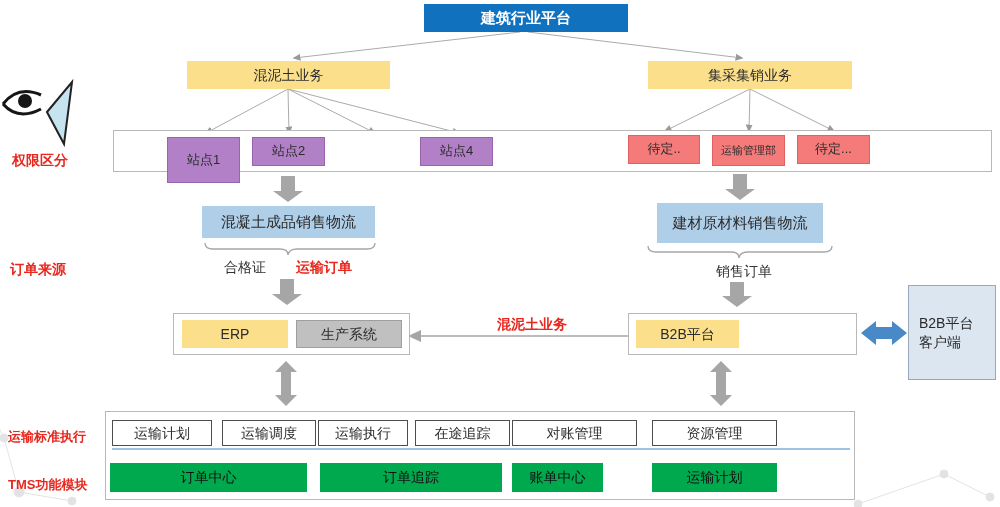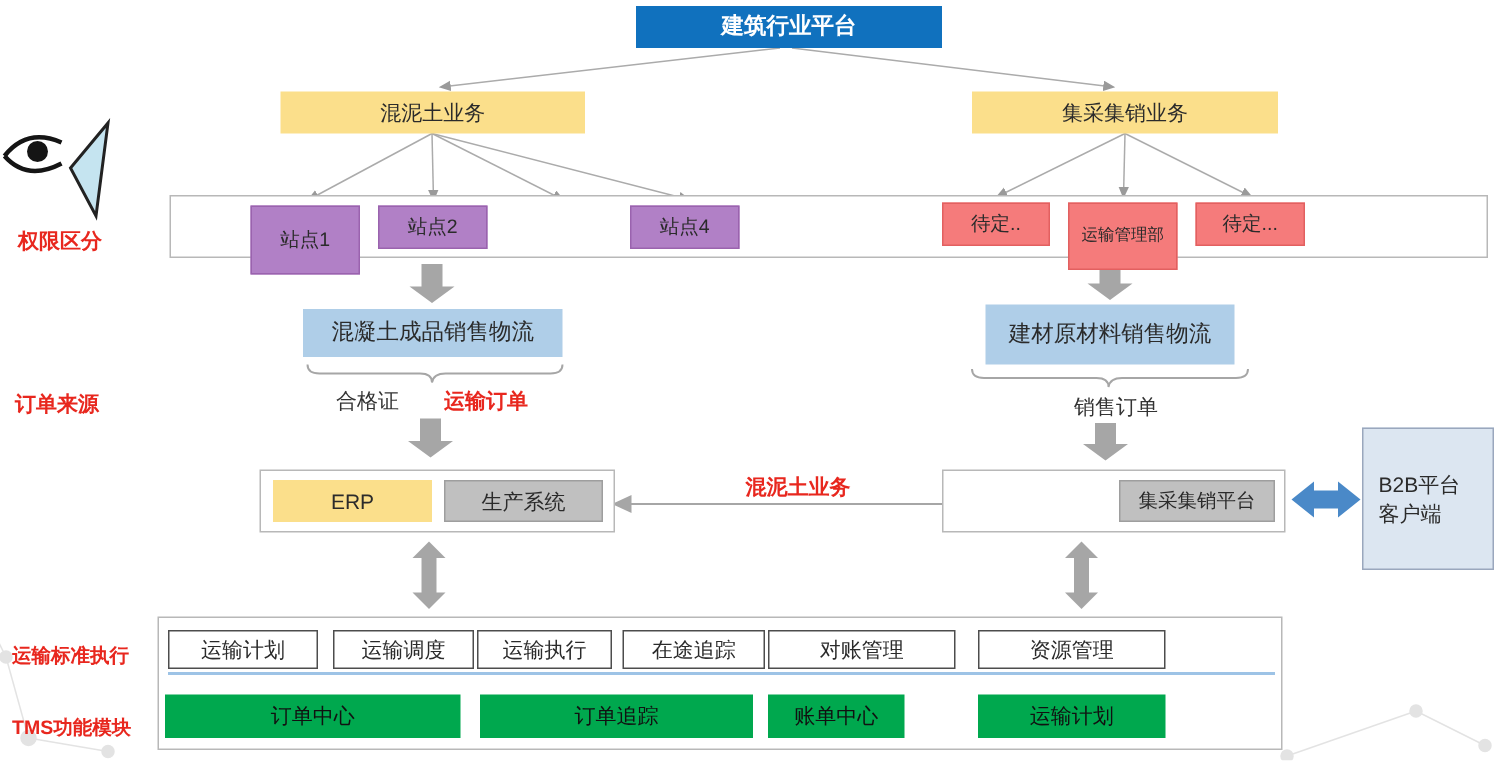--- a/index.html
+++ b/index.html
@@ -100,37 +100,37 @@
   <div class="box title" style="left:424px;top:4px;width:204px;height:28px;">建筑行业平台</div>
 
   <div class="box yellow" style="left:187px;top:61px;width:203px;height:28px;">混泥土业务</div>
   <div class="box yellow" style="left:648px;top:61px;width:204px;height:28px;">集采集销业务</div>
 
   <div class="abs wcontainer" style="left:113px;top:130px;width:879px;height:42px;"></div>
   <div class="box purple" style="left:167px;top:137px;width:73px;height:46px;">站点1</div>
   <div class="box purple" style="left:252px;top:137px;width:73px;height:29px;">站点2</div>
   <div class="box purple" style="left:420px;top:137px;width:73px;height:29px;">站点4</div>
   <div class="box pink" style="left:628px;top:135px;width:72px;height:29px;">待定..</div>
-  <div class="box pink" style="left:712px;top:135px;width:73px;height:45px;font-size:11px;padding:0 6px;">运输管理部</div>
+  <div class="box pink" style="left:712px;top:135px;width:73px;height:31px;font-size:11px;padding:0 6px;">运输管理部</div>
   <div class="box pink" style="left:797px;top:135px;width:73px;height:29px;">待定...</div>
 
   <div class="box lblue" style="left:202px;top:206px;width:173px;height:32px;">混凝土成品销售物流</div>
   <div class="box lblue" style="left:657px;top:203px;width:166px;height:40px;padding:0 12px;">建材原材料销售物流</div>
 
   <div class="note" style="left:224px;top:259px;">合格证</div>
   <div class="note red" style="left:296px;top:259px;">运输订单</div>
   <div class="note" style="left:716px;top:263px;">销售订单</div>
   <div class="note red" style="left:497px;top:316px;">混泥土业务</div>
 
   <div class="abs wcontainer" style="left:173px;top:313px;width:237px;height:42px;"></div>
   <div class="box yellow" style="left:182px;top:320px;width:106px;height:28px;">ERP</div>
   <div class="box grayb" style="left:296px;top:320px;width:106px;height:28px;">生产系统</div>
 
   <div class="abs wcontainer" style="left:628px;top:313px;width:229px;height:42px;"></div>
-  <div class="box grayb" style="left:746px;top:320px;width:104px;height:28px;font-size:13px;">集采集销平台</div>
+  <div class="box yellow" style="left:636px;top:320px;width:103px;height:28px;">B2B平台</div>
 
   <div class="box" style="left:908px;top:285px;width:88px;height:95px;background:#DCE6F1;
        border:1px solid #9aa7bd;justify-content:flex-start;text-align:left;padding:0 14px 0 10px;line-height:1.35;">B2B平台客户端</div>
 
   <div class="abs wcontainer" style="left:105px;top:411px;width:750px;height:89px;"></div>
 
   <div class="box func" style="left:112px;top:420px;width:100px;height:26px;">运输计划</div>
   <div class="box func" style="left:222px;top:420px;width:94px;height:26px;">运输调度</div>
   <div class="box func" style="left:318px;top:420px;width:90px;height:26px;">运输执行</div>
   <div class="box func" style="left:415px;top:420px;width:95px;height:26px;">在途追踪</div>

